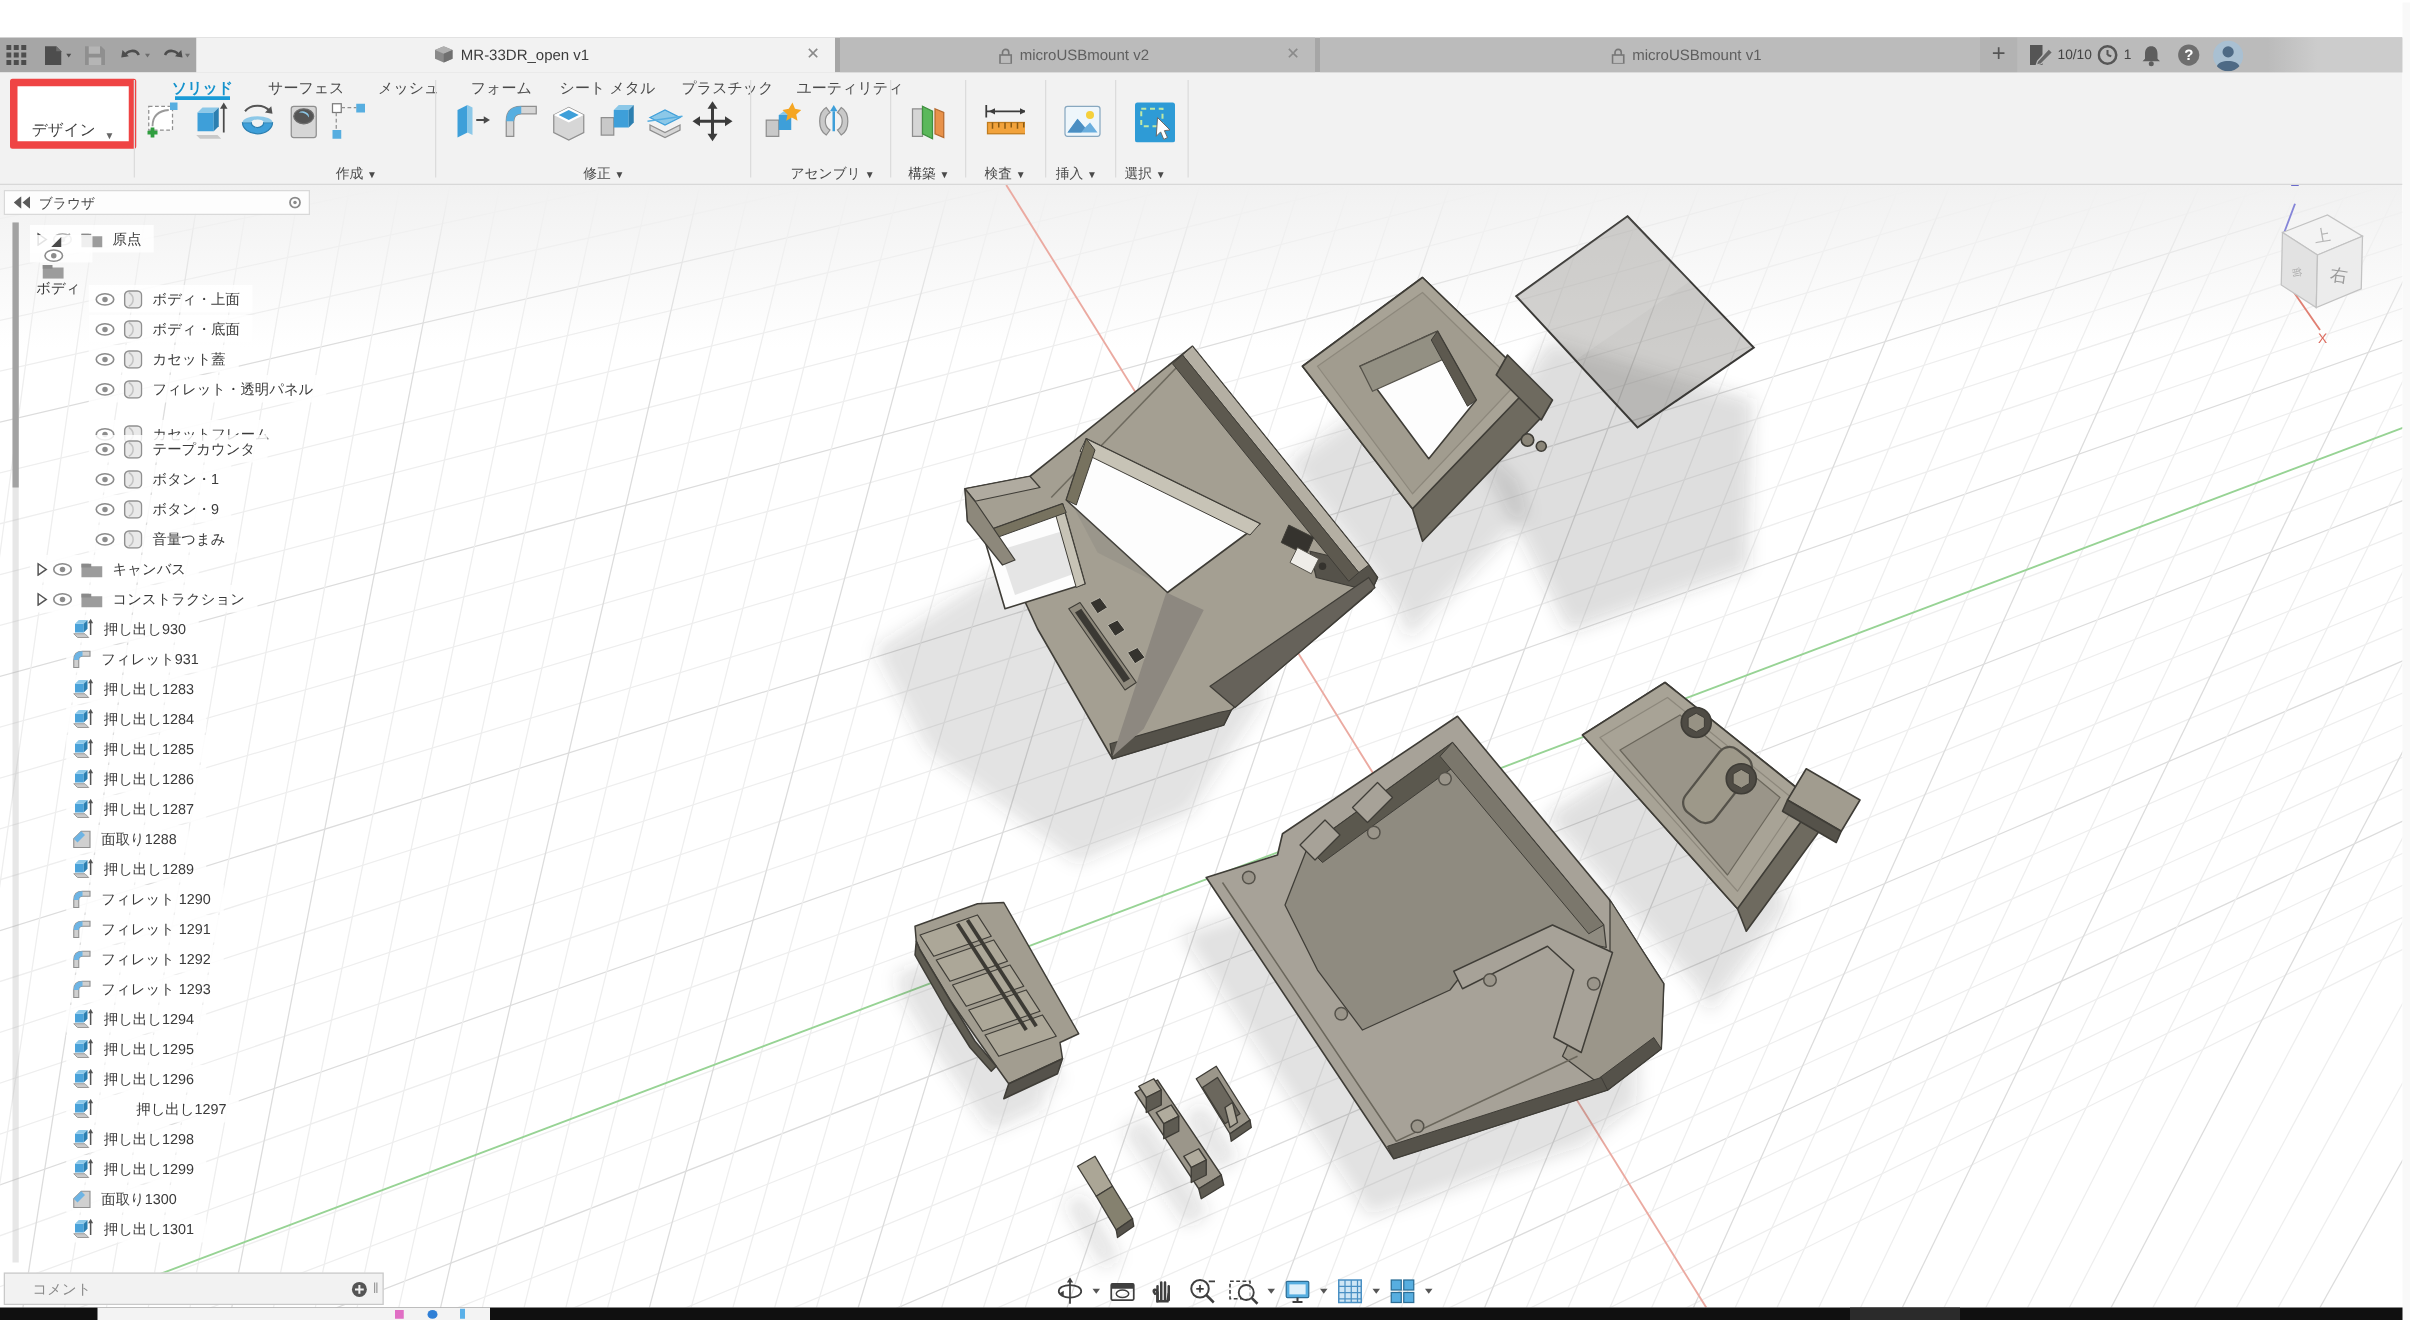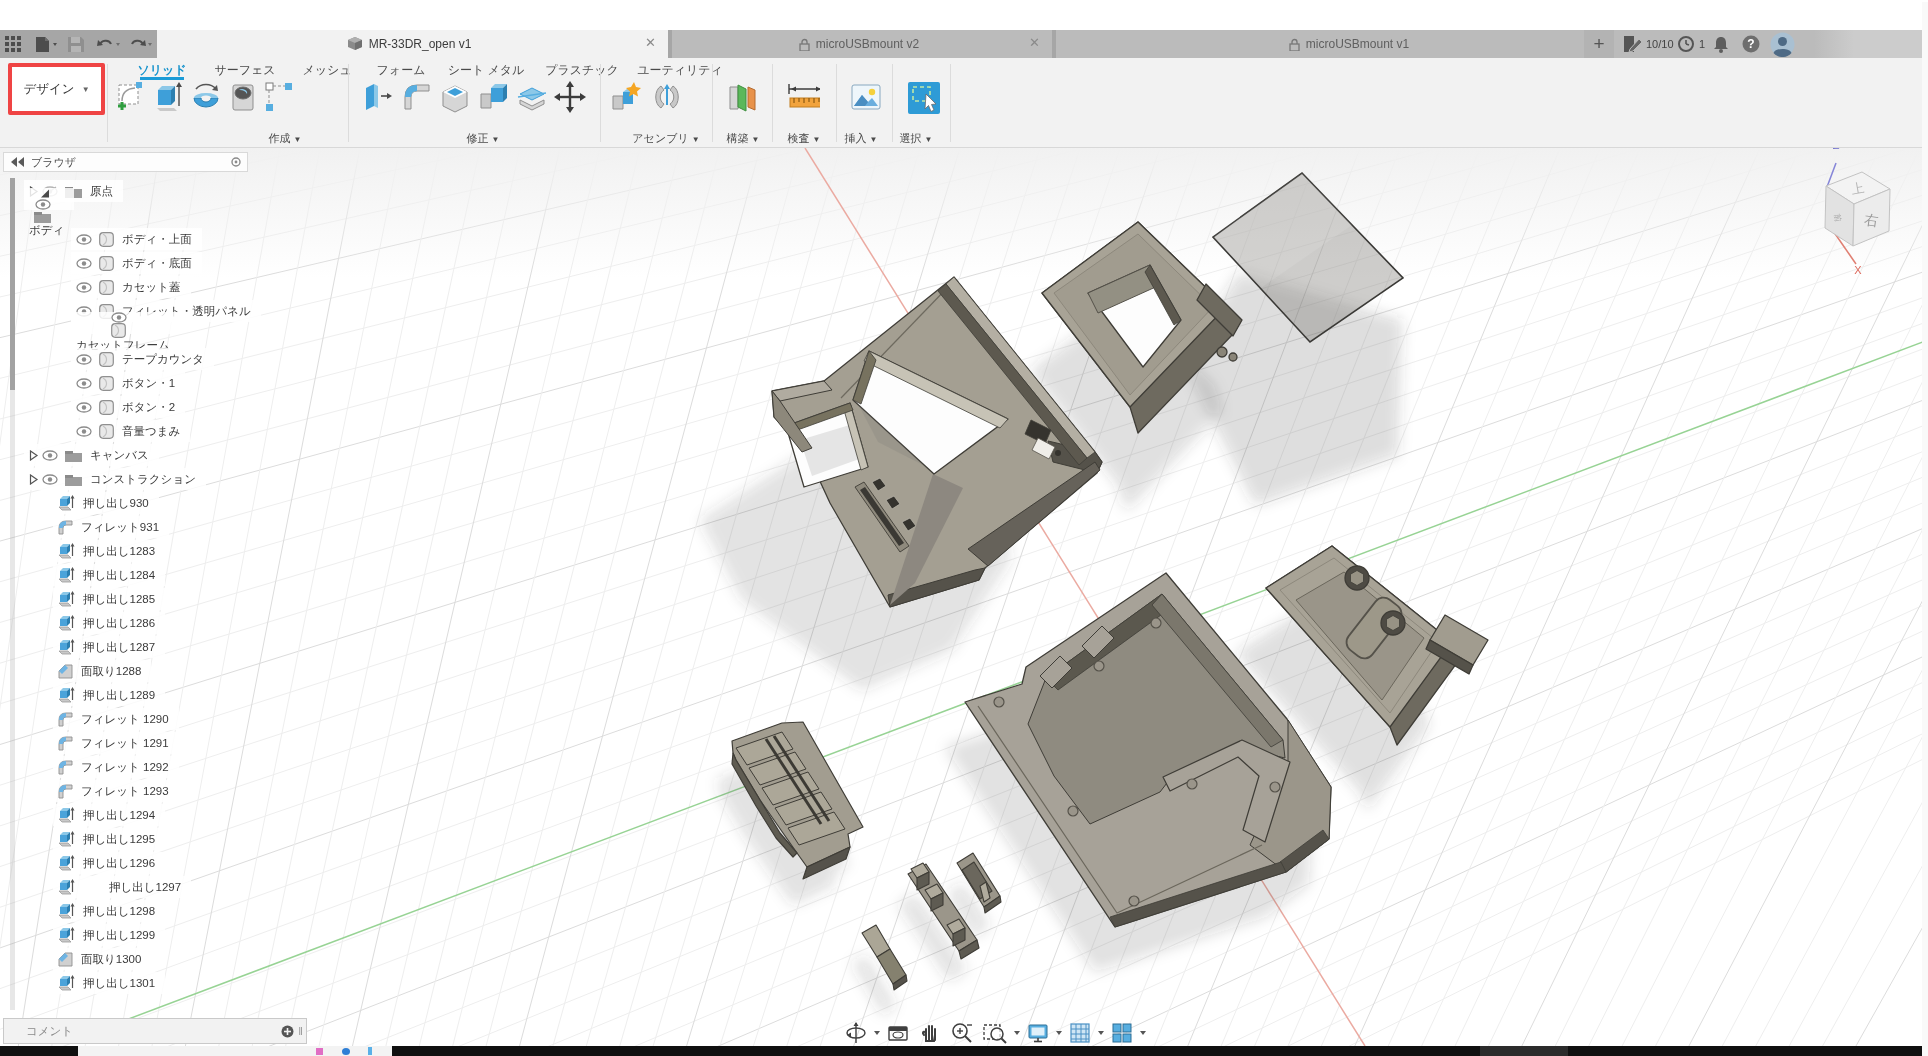--- a/index.html
+++ b/index.html
@@ -10,21 +10,21 @@
   #app-title{position:absolute;left:22px;top:7px;font-size:12.5px;color:#1a1a1a}
   .winbtn{position:absolute;top:6px;width:20px;height:18px;color:#333}
   
   #tabbar{position:absolute;left:0;top:30px;width:1922px;height:28px;background:#a6a6a6}
   .tab{position:absolute;top:0;height:28px;display:flex;align-items:center;justify-content:center;font-size:12px;color:#5f5f5f;background:#bbb}
   .tab .tlabel{margin:0 6px}
   .tab.active{background:#f2f2f2;color:#3c3c3c}
   .tclose{font-size:13px;color:#8a8a8a;position:absolute;right:12px;top:5px}
   
   #toolbar{position:absolute;left:0;top:58px;width:1922px;height:90px;background:#f2f2f2;border-bottom:1px solid #d8d8d8;box-sizing:border-box}
-  #design-box{position:absolute;left:8px;top:5px;width:89px;height:44px;background:#fff;border:4px solid #ef4444;border-radius:2px;display:flex;align-items:center;justify-content:center;font-size:12.5px;color:#3c3c3c}
+  #design-box{position:absolute;left:8px;top:5px;width:89px;height:44px;background:#fff;border:6px solid #ef4444;border-radius:2px;display:flex;align-items:flex-end;justify-content:center;font-size:12.5px;color:#3c3c3c}
   .rtab{position:absolute;top:4px;transform:translateX(-50%);font-size:12px;color:#4a4a4a;white-space:nowrap}
   .rtab.active{color:#1492cc;font-weight:bold}
   #rtab-underline{position:absolute;left:140px;top:19px;width:44px;height:3px;background:#1a9bd7}
   .ticon{position:absolute;top:22px;width:34px;height:34px}
   .glabel{position:absolute;top:73px;transform:translateX(-50%);font-size:11px;color:#4a4a4a;white-space:nowrap}
   .gdiv{position:absolute;top:6px;width:1px;height:78px;background:#dcdcdc}
   
   #canvas{position:absolute;left:0;top:148px;width:1922px;height:898px}
   
   #browser-header{position:absolute;left:3px;top:152px;width:245px;height:20px;background:rgba(253,253,253,.95);border:1px solid #d9d9d9;box-sizing:border-box;display:flex;align-items:center;font-size:11px;color:#4a4a4a}
@@ -693,21 +693,21 @@
           </svg>
         </span>
         <span class="ricon">
           <svg width="15" height="15">
             <rect x="0.7" y="0.7" width="13.6" height="13.6" rx="3.5" fill="#e9e9e9" stroke="#909090" stroke-width="1.2"></rect>
             <path d="M4,2 Q7.5,4 7.5,7.5 Q7.5,11 4,13" fill="none" stroke="#c2c2c2" stroke-width="1.2"></path>
           </svg>
         </span>
         <span>フィレット・透明パネル</span>
       </div>
-      <div class="brow lvl1" style="top: 312px; flex-direction: column;">
+      <div class="brow lvl1" style="top: 336px;">
         <span class="eye">
           <svg width="16" height="11">
             <ellipse cx="8" cy="5.5" rx="7" ry="4.5" fill="#fff" stroke="#8c8c8c" stroke-width="1.3"></ellipse>
             <circle cx="8" cy="5.5" r="2.2" fill="#8c8c8c"></circle>
           </svg>
         </span>
         <span class="ricon">
           <svg width="15" height="15">
             <rect x="0.7" y="0.7" width="13.6" height="13.6" rx="3.5" fill="#e9e9e9" stroke="#909090" stroke-width="1.2"></rect>
             <path d="M4,2 Q7.5,4 7.5,7.5 Q7.5,11 4,13" fill="none" stroke="#c2c2c2" stroke-width="1.2"></path>
@@ -751,21 +751,21 @@
             <ellipse cx="8" cy="5.5" rx="7" ry="4.5" fill="#fff" stroke="#8c8c8c" stroke-width="1.3"></ellipse>
             <circle cx="8" cy="5.5" r="2.2" fill="#8c8c8c"></circle>
           </svg>
         </span>
         <span class="ricon">
           <svg width="15" height="15">
             <rect x="0.7" y="0.7" width="13.6" height="13.6" rx="3.5" fill="#e9e9e9" stroke="#909090" stroke-width="1.2"></rect>
             <path d="M4,2 Q7.5,4 7.5,7.5 Q7.5,11 4,13" fill="none" stroke="#c2c2c2" stroke-width="1.2"></path>
           </svg>
         </span>
-        <span>ボタン・2</span>
+        <span>ボタン・9</span>
       </div>
       <div class="brow lvl1" style="top: 420px;">
         <span class="eye">
           <svg width="16" height="11">
             <ellipse cx="8" cy="5.5" rx="7" ry="4.5" fill="#fff" stroke="#8c8c8c" stroke-width="1.3"></ellipse>
             <circle cx="8" cy="5.5" r="2.2" fill="#8c8c8c"></circle>
           </svg>
         </span>
         <span class="ricon">
           <svg width="15" height="15">

